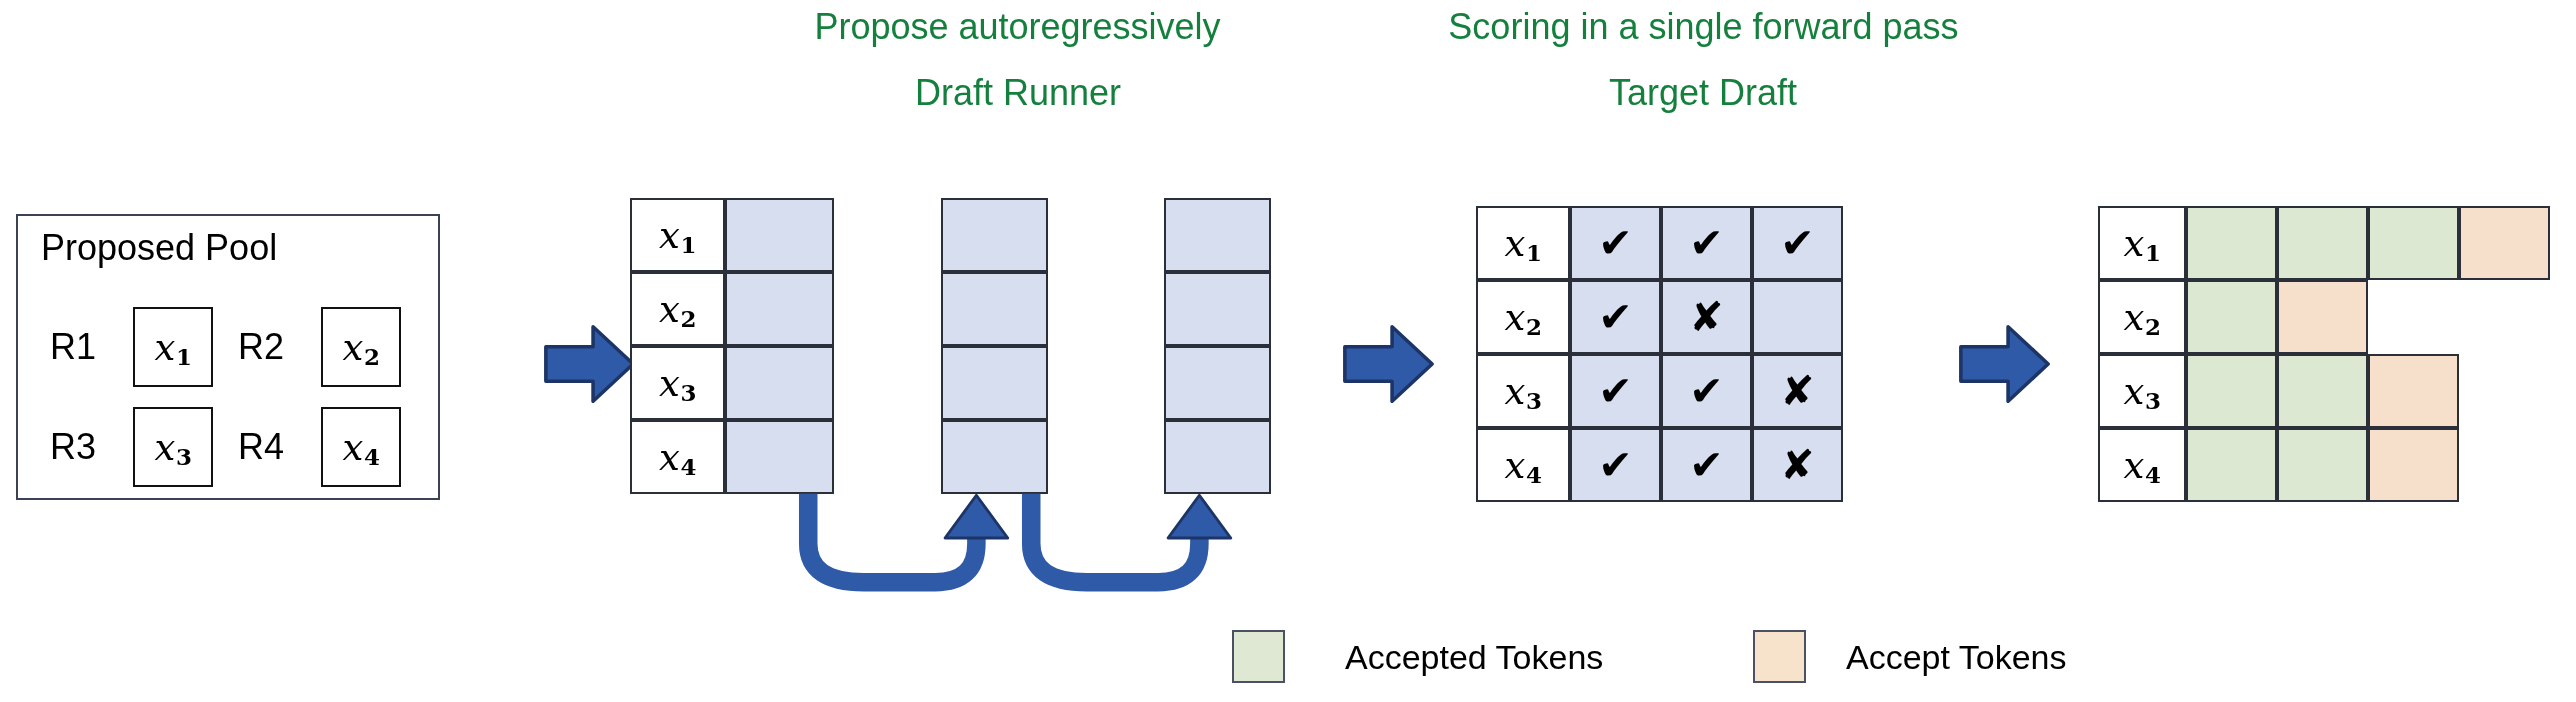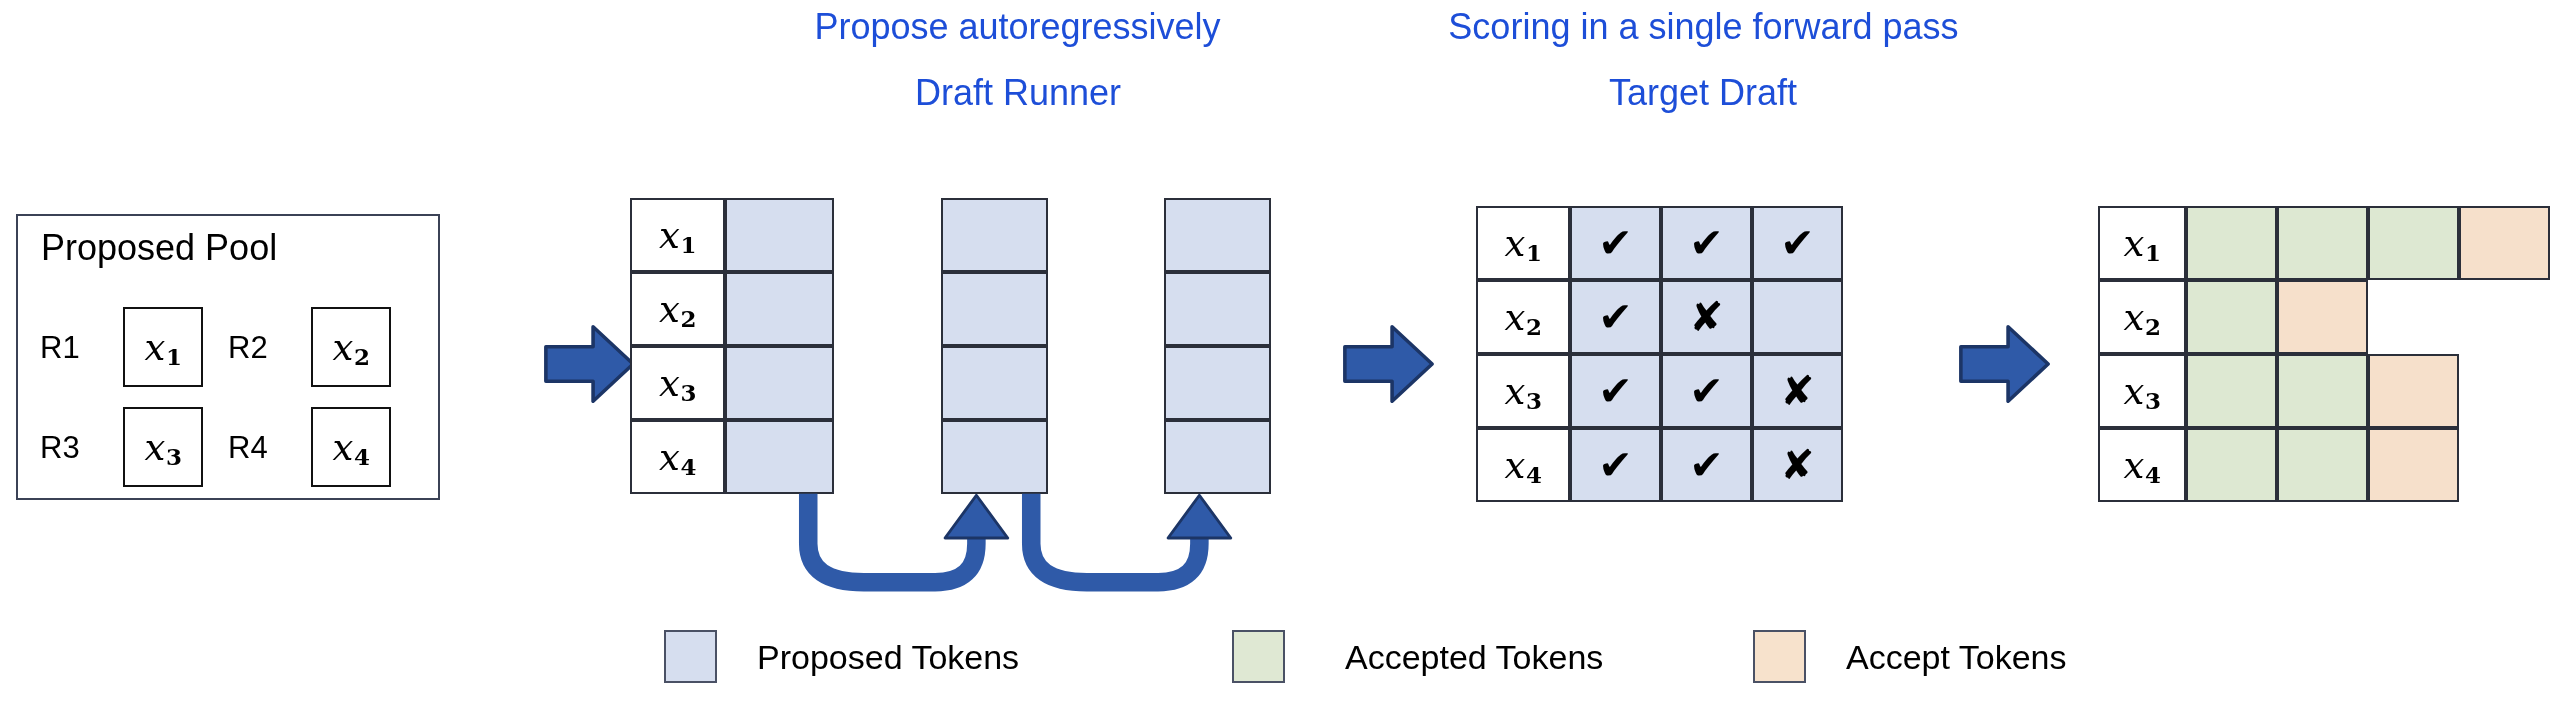--- a/index.html
+++ b/index.html
@@ -3,28 +3,28 @@
 <meta charset="utf-8">
 <style>
   html,body{margin:0;padding:0;background:#ffffff;}
   body{width:2576px;height:703px;position:relative;overflow:hidden;
        font-family:"Liberation Sans",sans-serif;color:#000;}
 
   .stage{position:absolute;left:0;top:0;width:2576px;height:703px;}
 
   
   .heading{position:absolute;font-size:36px;line-height:1;white-space:nowrap;
-           text-align:center;color:#1d4ed8;font-weight:400;}
+           text-align:center;color:#15803d;font-weight:400;}
 
   
   .pool{position:absolute;left:15.7px;top:214px;width:424px;height:286px;
         border:2.1px solid #3b4256;background:#fff;box-sizing:border-box;}
   .pool-title{position:absolute;left:41px;top:230px;font-size:36px;line-height:1;}
   .pool-row{position:absolute;display:flex;align-items:center;}
-  .pool-label{font-size:31px;line-height:1;width:83px;}
+  .pool-label{font-size:36px;line-height:1;width:83px;margin-left:10px;}
   .tokbox{width:80px;height:80px;border:2.9px solid #111;background:#fff;
           box-sizing:border-box;display:flex;align-items:center;justify-content:center;}
   .mvar{font-family:"DejaVu Serif",serif;font-style:italic;font-size:37px;line-height:1;
         display:inline-flex;align-items:baseline;}
   .mvar sub{font-style:normal;font-size:0.62em;font-weight:700;
             font-family:"DejaVu Serif",serif;line-height:1;
             position:relative;top:0.22em;left:0.02em;}
 
   
   .cell{box-sizing:border-box;border:2.1px solid #2b2f3a;
@@ -311,24 +311,20 @@
       </div>
       <div class="cell green" style="width:91px;height:74px;"></div>
       <div class="cell green" style="width:91px;height:74px;"></div>
       <div class="cell orange" style="width:91px;height:74px;"></div>
       <div class="cell hidden" style="width:91px;height:74px;"></div>
     </div>
   </div>
 
   <div class="legend">
 
-    <div class="legend-item" style="left:664px;top:10px;">
-      <span class="swatch sw-blue"></span>
-      <span class="legend-text">Proposed Tokens</span>
-    </div>
 
     <div class="legend-item" style="left:1232px;top:10px;gap:20px;">
       <span class="swatch sw-green"></span>
       <span class="legend-text">Accepted Tokens</span>
     </div>
 
     <div class="legend-item" style="left:1753px;top:10px;">
       <span class="swatch sw-orange"></span>
       <span class="legend-text">Accept Tokens</span>
     </div>

